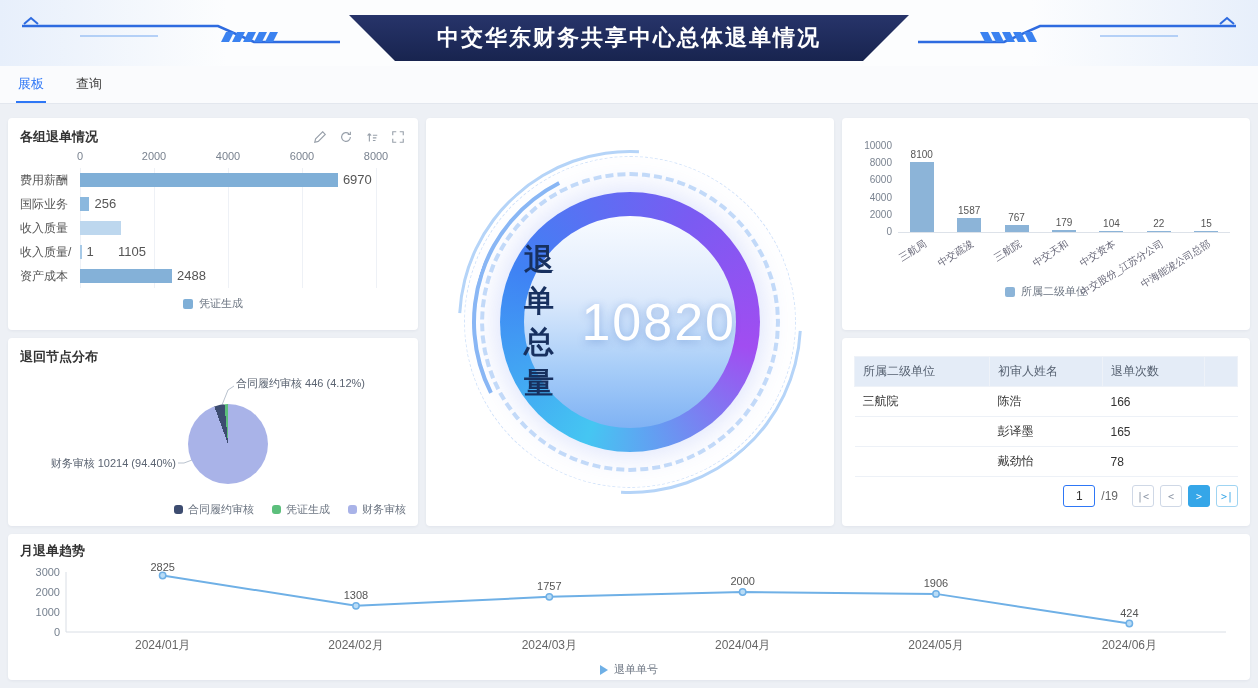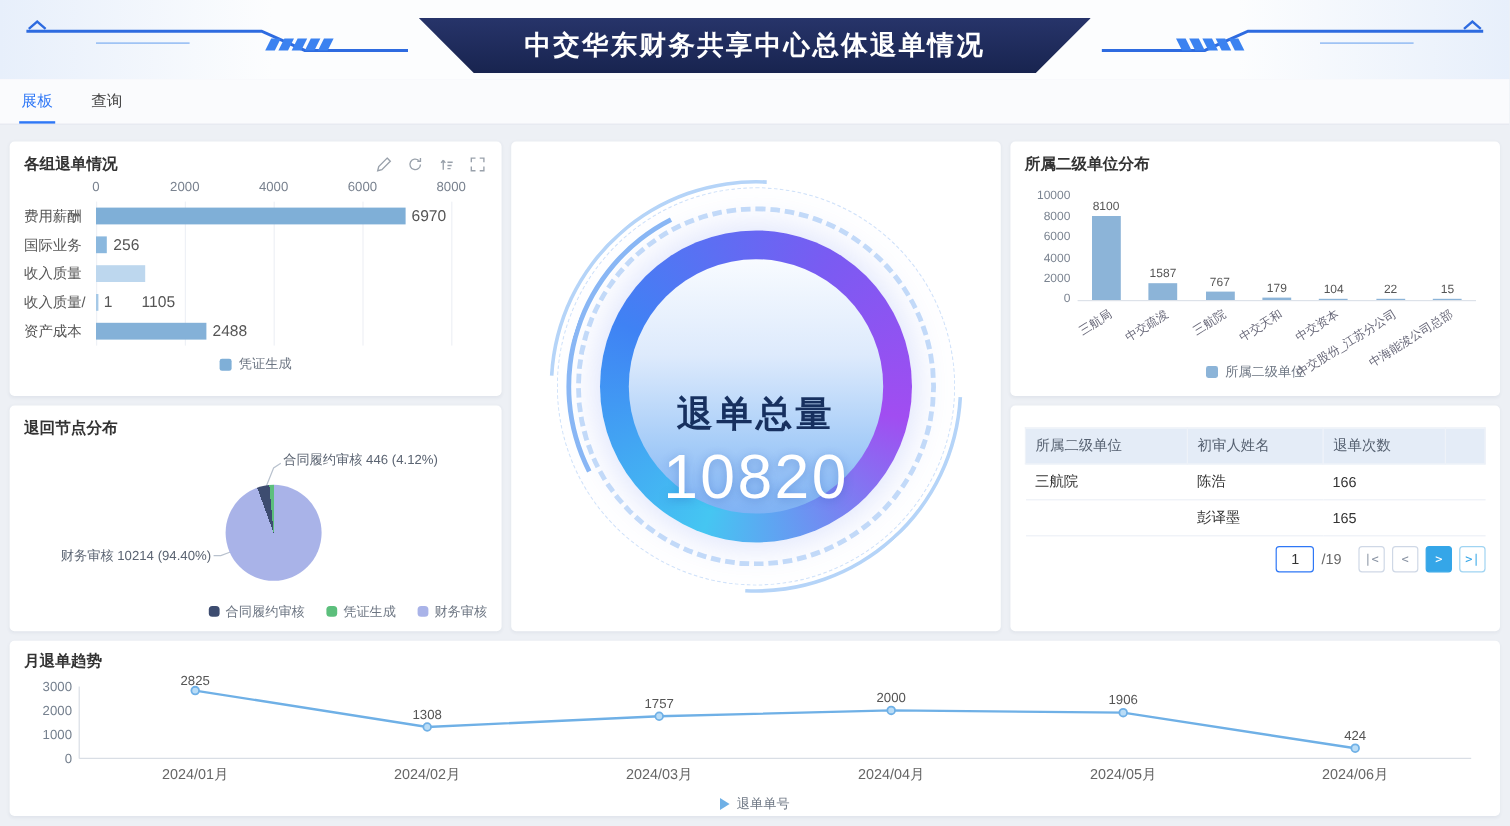--- a/index.html
+++ b/index.html
@@ -67,21 +67,21 @@
   .gauge-box>div{position:absolute;border-radius:50%;}
   .g-dash{inset:6px;border:1.5px dashed #d2e3fa;}
   .g-ticks{inset:22px;border:4px dashed #c6ddf9;}
   .g-arc{inset:0;border:3px solid transparent;}
   .g-arc1{border-top-color:#b5d4f8;transform:rotate(-42deg);}
   .g-arc2{border-top-color:#b5d4f8;transform:rotate(138deg);}
   .g-arc3{inset:14px;border-width:4px;border-left-color:#8ab8f5;transform:rotate(18deg);}
   .g-ring{inset:42px;background:conic-gradient(from 200deg,#45c6f2,#3f82f4 95deg,#7a5bf2 190deg,#a14df1 262deg,#45c6f2 360deg);
     box-shadow:0 0 34px rgba(100,130,240,.28);}
   .g-inner{inset:66px;background:linear-gradient(180deg,#f8fbff 0%,#ddeafc 38%,#a7cdf8 72%,#7fb2f4 100%);
-    display:flex;flex-direction:column;align-items:center;justify-content:flex-end;gap:2px;}
+    display:flex;flex-direction:row;align-items:center;justify-content:space-between;gap:2px;}
   .g-label{font-size:30px;font-weight:bold;color:#17305f;letter-spacing:3px;}
   .g-value{font-size:52px;color:#fff;letter-spacing:2px;text-shadow:0 2px 8px rgba(40,90,180,.35);}
 
   
   .rv-table{width:100%;border-collapse:collapse;margin-top:8px;font-size:12px;table-layout:fixed;}
   .rv-table th{background:#e4ecf7;color:#556070;font-weight:normal;text-align:left;padding:6px 8px;border:1px solid #eef2f8;}
   .rv-table td{padding:6px 8px;border-bottom:1px solid #edf1f7;color:#333;}
   .rv-table td.num{text-align:left;padding-right:16px;}
   .rv-pager{display:flex;justify-content:flex-end;align-items:center;gap:6px;margin-top:8px;}
   .pg-input{min-width:22px;height:20px;border:1px solid #2e77f6;border-radius:3px;color:#333;font-size:12px;
@@ -230,21 +230,20 @@
     <div class="g-arc g-arc3"></div>
     <div class="g-ring"></div>
     <div class="g-inner">
       <div class="g-label">退单总量</div>
       <div class="g-value">10820</div>
     </div>
   </div>
 </div>
 
 <div class="panel" style="left:842px;top:118px;width:408px;height:212px">
-  <div class="panel-title">所属二级单位分布</div>
   <div class="vbar" id="unit-chart">
       <div class="vb-ytick" style="top: 96px;">0</div>
       <div class="vb-ytick" style="top: 78.8px;">2000</div>
       <div class="vb-ytick" style="top: 61.6px;">4000</div>
       <div class="vb-ytick" style="top: 44.4px;">6000</div>
       <div class="vb-ytick" style="top: 27.2px;">8000</div>
       <div class="vb-ytick" style="top: 10px;">10000</div>
       <div class="vb-axis" style="left: 44px; top: 102px; width: 332px;"></div>
       <div class="vb-bar" style="left: 55.7143px; top: 32.34px; height: 69.66px; background: rgb(140, 180, 216);"></div>
       <div class="vb-val" style="left: 37.7143px; top: 19.34px;">8100</div>
@@ -290,20 +289,26 @@
           <td>陈浩</td>
           <td class="num">166</td>
           <td></td>
         </tr>
         <tr>
           <td></td>
           <td>彭译墨</td>
           <td class="num">165</td>
           <td></td>
         </tr>
+        <tr>
+          <td></td>
+          <td>戴劲怡</td>
+          <td class="num">78</td>
+          <td></td>
+        </tr>
       </tbody>
   </table>
   <div class="rv-pager">
     <span class="pg-input">1</span>
     <span class="pg-total">/19</span>
     <span class="pg-btn">|&lt;</span>
     <span class="pg-btn">&lt;</span>
     <span class="pg-btn pg-next">&gt;</span>
     <span class="pg-btn pg-last">&gt;|</span>
   </div>

